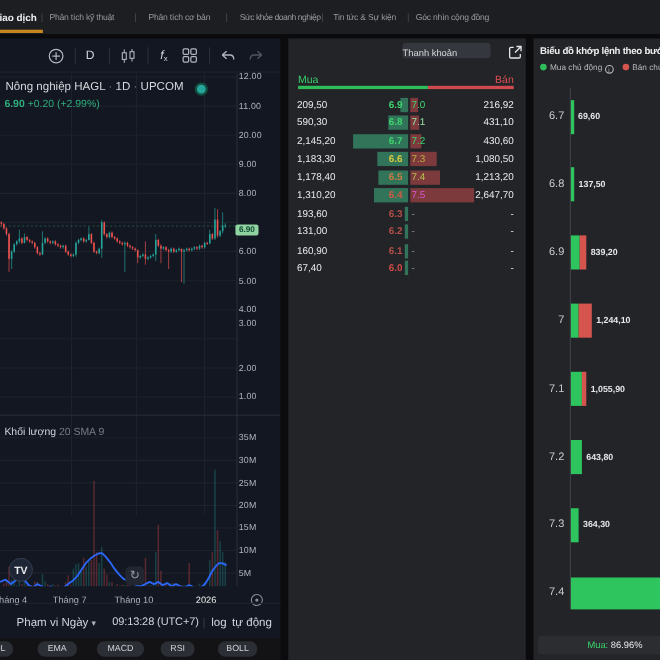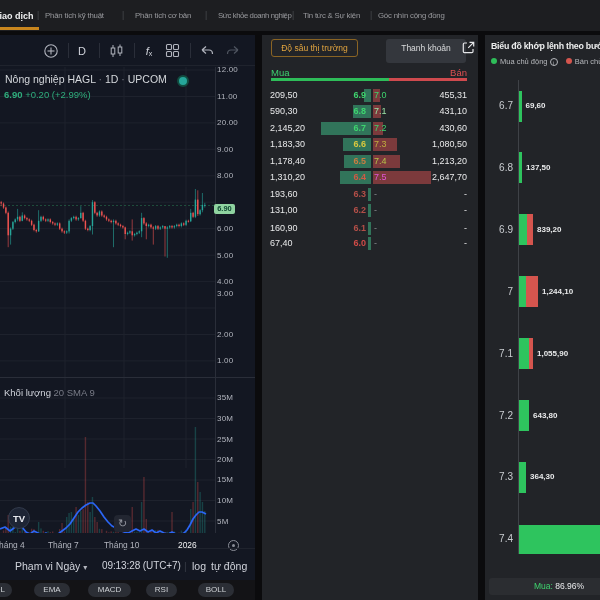--- a/index.html
+++ b/index.html
@@ -29,21 +29,21 @@
 .taxis div{position:absolute;top:7px}
 .bullseye{position:absolute;left:228px;top:505px;width:11px;height:11px;border:1.5px solid #8b8e98;border-radius:50%}
 .bullseye:after{content:"";position:absolute;left:2.5px;top:2.5px;width:3px;height:3px;background:#8b8e98;border-radius:50%}
 .ctrl{position:absolute;left:0;top:513px;width:255px;height:31px;border-top:1px solid #1f232d;font-size:10.5px;color:#d1d4dc}
 .ctrl div{position:absolute;top:11px}
 .pills{position:absolute;left:0;top:545px;width:255px;height:20px;background:#131316}
 .pill{position:absolute;top:3px;height:14px;border-radius:7px;background:#2b2e35;color:#cfd2d6;font-size:8px;text-align:center;line-height:14px}
 
 .mid{position:absolute;left:262px;top:35px;width:216px;height:565px;background:#222428;overflow:hidden;font-size:9px}
 .btn1{position:absolute;left:9px;top:4px;width:87px;height:18px;border:1px solid #8a6424;border-radius:3px;color:#e1a43f;font-size:8.5px;text-align:center;line-height:16px}
-.btn2{position:absolute;left:124px;top:4px;width:80px;height:24px;background:#34373d;border-radius:3px;color:#d9dadc;font-size:8.5px;text-align:center;line-height:18px}
+.btn2{position:absolute;left:104px;top:4px;width:80px;height:14px;background:#34373d;border-radius:3px;color:#d9dadc;font-size:8.5px;text-align:left;line-height:18px}
 .mua{position:absolute;left:9px;top:32px;color:#3ccf6f;font-size:9.5px}
 .ban{position:absolute;right:11px;top:32px;color:#e05052;font-size:9.5px}
 .pbar-g{position:absolute;left:9px;top:43px;width:118px;height:3px;background:#2ebd59}
 .pbar-r{position:absolute;left:127px;top:43px;width:78px;height:3px;background:#cf4a4e}
 .mrow{position:absolute;left:0;width:216px;height:16.5px}
 .mrow .lv{position:absolute;left:8px;top:3.2px;color:#e8e9ea}
 .mrow .bp{position:absolute;left:74px;width:30px;top:3.2px;text-align:right;font-weight:bold}
 .mrow .sp{position:absolute;left:112px;top:3.2px;font-weight:normal}
 .mrow .rv{position:absolute;right:11px;top:3.2px;color:#e8e9ea;text-align:right}
 .gbar{position:absolute;height:13px;background:#31745a}
@@ -463,33 +463,32 @@
   <div class="pills">
     <div class="pill" style="left:-18px;width:30px">VOL</div>
     <div class="pill" style="left:34px;width:36px">EMA</div>
     <div class="pill" style="left:88px;width:43px">MACD</div>
     <div class="pill" style="left:146px;width:31px">RSI</div>
     <div class="pill" style="left:198px;width:36px">BOLL</div>
   </div>
 </div>
 
 <div class="mid">
-  <div class="btn1">Độ sâu thị trường</div>
   <div class="btn2">Thanh khoản</div>
   <div style="position:absolute;left:199px;top:5px"><svg width="15" height="15" viewBox="0 0 15 15">
           <path d="M6 3 H3.5 A1.2 1.2 0 0 0 2.3 4.2 V11.5 A1.2 1.2 0 0 0 3.5 12.7 H10.8 A1.2 1.2 0 0 0 12 11.5 V9" fill="none" stroke="#e6e7e9" stroke-width="1.2"></path>
           <path d="M8.5 2.3 H12.7 V6.5 M12.7 2.3 L7.2 7.8" fill="none" stroke="#e6e7e9" stroke-width="1.2"></path>
         </svg></div>
   <div class="mrow" style="top:51.75px">
         <div class="gbar" style="left:102.0px;width:7px;top:1.75px"></div>
         <div class="rbar" style="left:111px;width:7px;top:1.75px"></div>
         <div class="lv">209,50</div>
         <div class="bp" style="color:#3ed46e">6.9</div>
         <div class="sp" style="color:#3ed46e">7.0</div>
-        <div class="rv">455,31</div>
+        <div class="rv">216,92</div>
       </div>
       <div class="mrow" style="top:68.25px">
         <div class="gbar" style="left:91.0px;width:18px;top:1.75px"></div>
         <div class="rbar" style="left:111px;width:8px;top:1.75px"></div>
         <div class="lv">590,30</div>
         <div class="bp" style="color:#3ed46e">6.8</div>
         <div class="sp" style="color:#9be2a5">7.1</div>
         <div class="rv">431,10</div>
       </div>
       <div class="mrow" style="top:84.75px">

